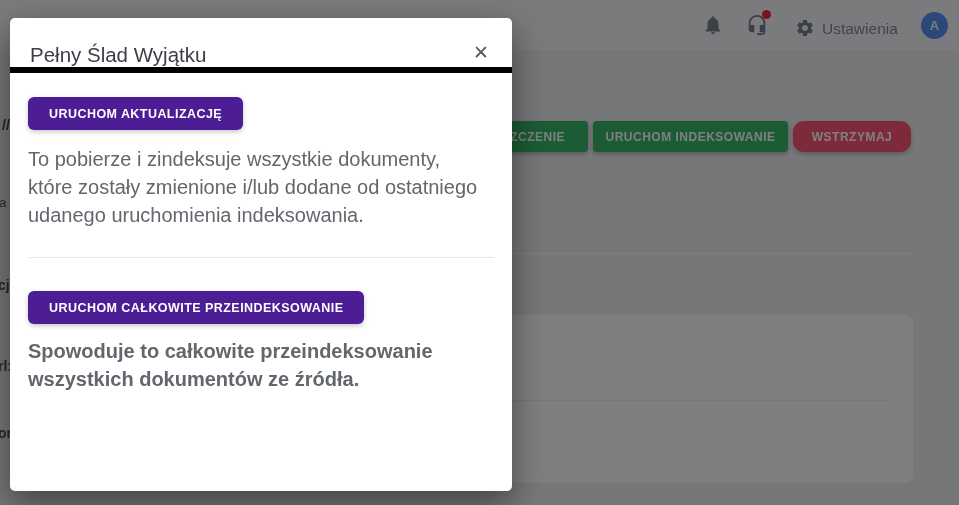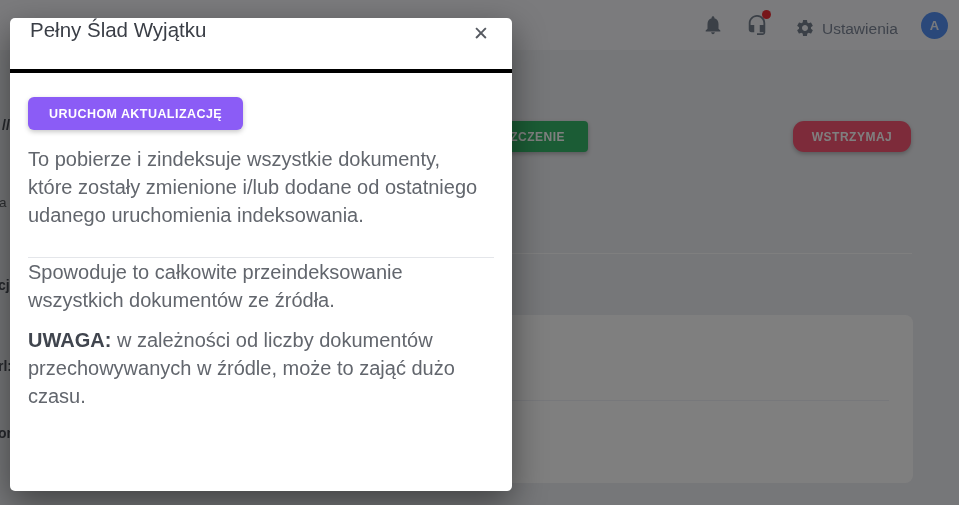--- a/index.html
+++ b/index.html
@@ -41,35 +41,35 @@
   .page-divider{position:absolute;top:253px;left:24px;width:888px;height:1px;background:rgba(255,255,255,.9);}
   .content-card{position:absolute;top:315px;left:24px;width:889px;height:168px;background:#ffffff;border-radius:8px;}
   .card-divider{position:absolute;top:85px;left:24px;right:24px;height:1px;background:#eef0f6;}
 
   
   .overlay{position:absolute;inset:0;background:rgba(0,0,0,0.5);z-index:1;}
 
   
   .modal{position:absolute;left:10px;top:18px;width:502px;height:473px;z-index:2;
     background:#ffffff;border-radius:5px;box-shadow:0 12px 34px rgba(0,0,0,.45);box-sizing:border-box;}
-  .modal-header{height:55px;border-bottom:4px solid #000000;display:flex;align-items:flex-start;
+  .modal-header{height:55px;border-bottom:6px solid #000000;display:flex;align-items:flex-end;
     padding:0 16px 0 20px;box-sizing:border-box;}
   .modal-title{font-size:20.5px;color:#3a3e46;font-weight:500;flex:1;}
   .modal-close{border:none;background:none;cursor:pointer;width:30px;height:30px;
     font-size:19px;color:#565a61;display:flex;align-items:center;justify-content:center;padding:0;}
   .modal-body{padding:0 18px;}
-  .modal-btn{background:#8b5cf6;border:none;border-radius:6px;cursor:pointer;height:33px;
+  .modal-btn{background:#4c1d95;border:none;border-radius:6px;cursor:pointer;height:33px;
     color:#ffffff;font-weight:bold;font-size:12.5px;letter-spacing:.45px;padding:0 21px;
     display:inline-flex;align-items:center;justify-content:center;
     font-family:"Liberation Sans","DejaVu Sans",sans-serif;box-shadow:0 2px 5px rgba(0,0,0,.22);}
   .btn-update{margin-top:24px;}
   .btn-reindex{margin-top:33px;}
   .modal-p{max-width:457px;margin:0;font-size:20px;line-height:28px;color:#62666d;}
   .p-update{margin-top:15px;}
-  .p-reindex{}
+  .p-reindex{margin-top:13px;font-weight:bold;}
   .p-warning{margin-top:12px;}
   .p-warning strong{color:#40454e;}
   .modal-hr{border:none;border-top:1px solid #e4e6ea;margin:28px 0 0 0;}
 </style>
 </head>
 <body>
 
 <div class="screen">
 
   <div class="page">
@@ -101,20 +101,21 @@
       <button class="avatar">A</button>
     </div>
 
     <span class="frag frag-1">//</span>
     <span class="frag frag-2">a z</span>
     <span class="frag frag-3">cja</span>
     <span class="frag frag-4">rl:</span>
     <span class="frag frag-5">on</span>
 
     <button class="tb-btn tb-green tb-btn-1">SZCZENIE</button>
+    <button class="tb-btn tb-green tb-btn-2">URUCHOM INDEKSOWANIE</button>
     <button class="tb-btn tb-red tb-btn-3">WSTRZYMAJ</button>
 
     <div class="page-divider"></div>
 
     <div class="content-card">
       <div class="card-divider"></div>
     </div>
   </div>
 
   <div class="overlay"></div>
@@ -123,18 +124,18 @@
     <div class="modal-header">
       <span class="modal-title">Pełny Ślad Wyjątku</span>
       <button class="modal-close">
         <span>✕</span>
       </button>
     </div>
     <div class="modal-body">
       <button class="modal-btn btn-update">URUCHOM AKTUALIZACJĘ</button>
       <p class="modal-p p-update">To pobierze i zindeksuje wszystkie dokumenty, które zostały zmienione i/lub dodane od ostatniego udanego uruchomienia indeksowania.</p>
       <hr class="modal-hr">
+      <button class="modal-btn btn-reindex">URUCHOM CAŁKOWITE PRZEINDEKSOWANIE</button>
       <p class="modal-p p-reindex">Spowoduje to całkowite przeindeksowanie wszystkich dokumentów ze źródła.</p>
-      <p class="modal-p p-warning"><strong>UWAGA:</strong><span> w zależności od liczby dokumentów przechowywanych w źródle, może to zająć dużo czasu.</span></p>
     </div>
   </div>
 
 </div>
 
 </body></html>

